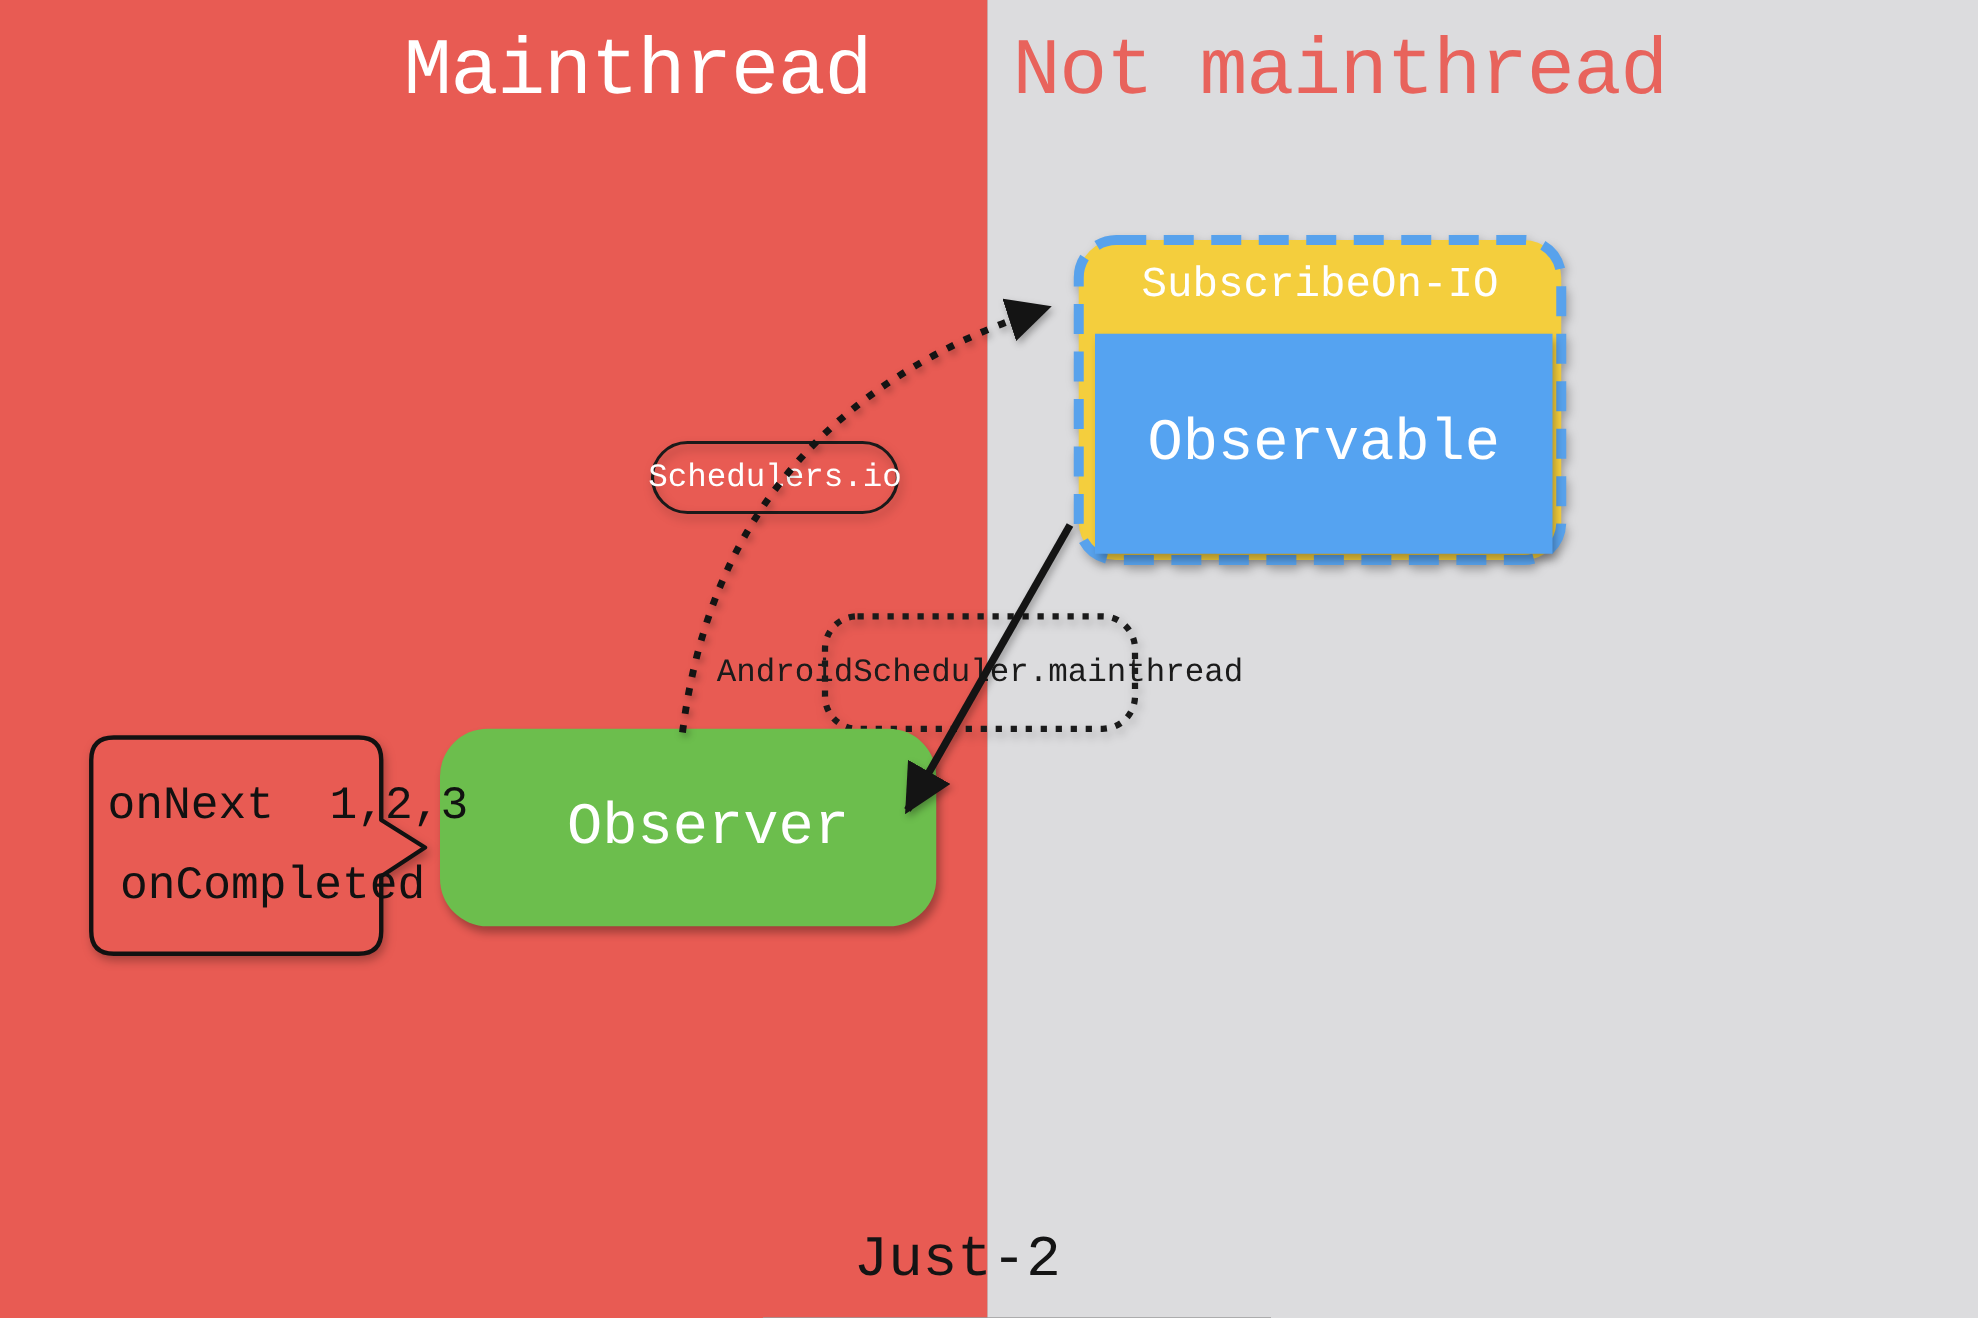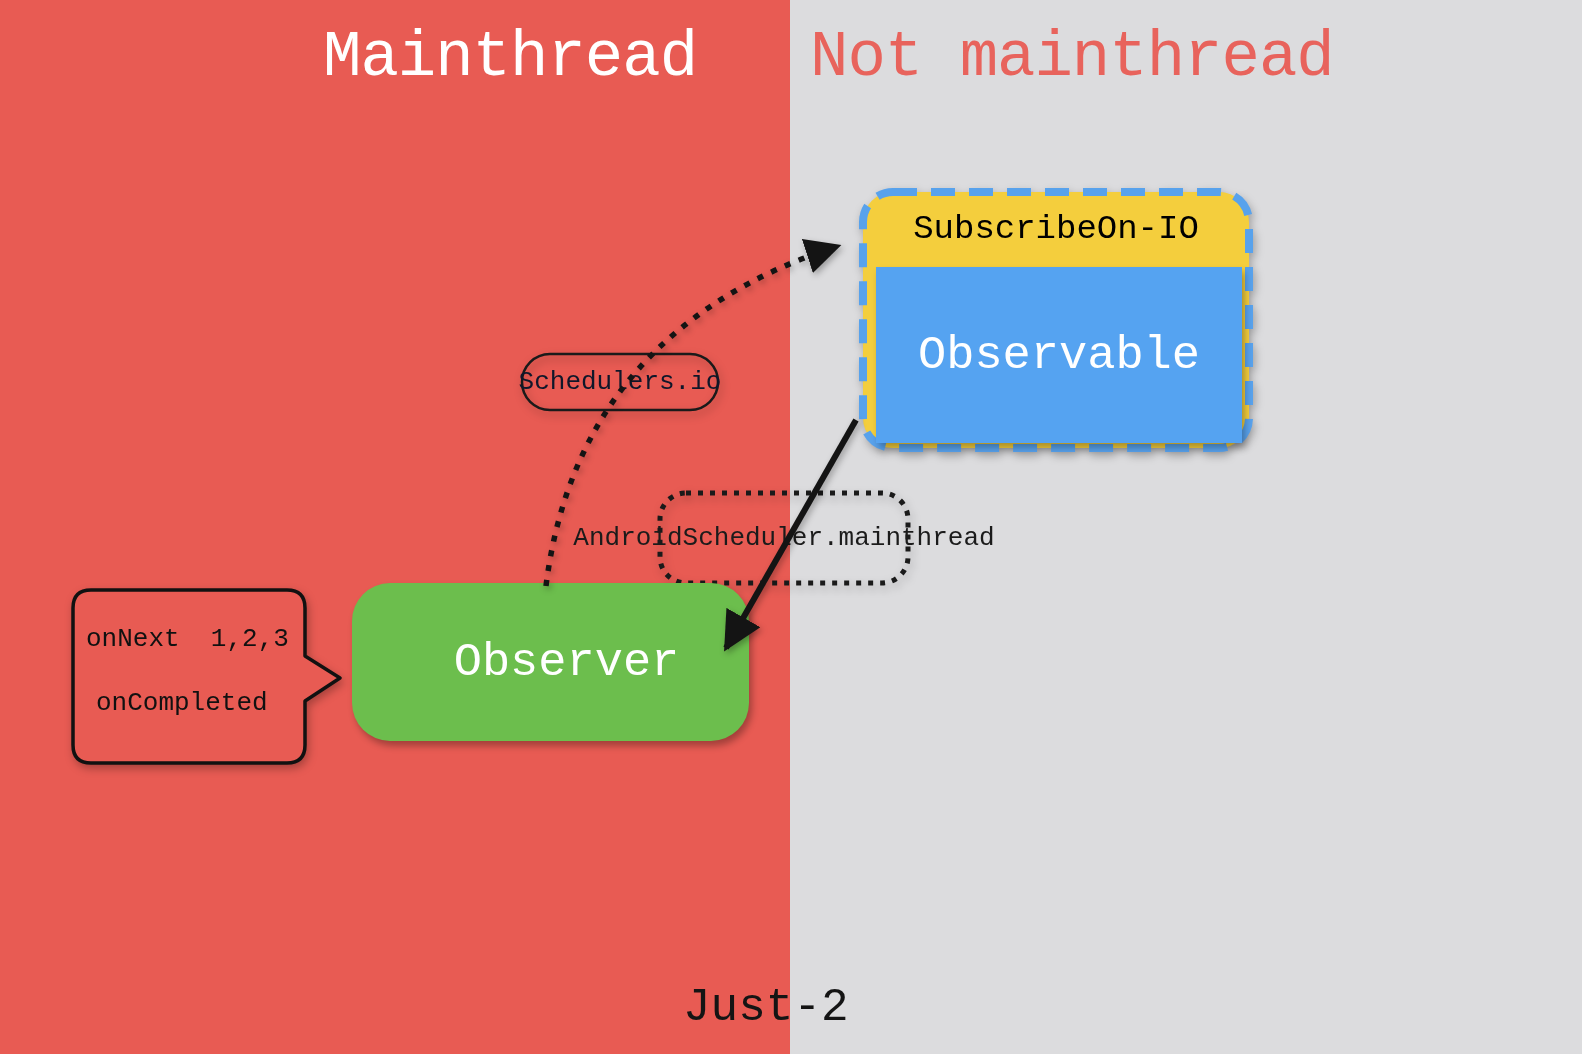--- a/index.html
+++ b/index.html
@@ -25,45 +25,45 @@
   }
   svg.arrows{
     position:absolute;left:0;top:0;z-index:4;pointer-events:none;
     filter:drop-shadow(2px 3px 3px rgba(0,0,0,0.30));
   }
 
   .box-label{position:absolute;display:flex;align-items:center;justify-content:center;}
 
   .subscribe-label{
     left:863px;top:192px;width:386px;height:74px;z-index:3;
-    font-size:34px;font-weight:300;color:#000000;
+    font-size:34px;font-weight:300;color:#ffffff;
   }
   .observable-box{
     position:absolute;left:876px;top:267px;width:366px;height:176px;z-index:2;
     background:#55A3F1;box-shadow:3px 5px 7px rgba(0,0,0,0.30);
     display:flex;align-items:center;justify-content:center;
     font-size:47px;font-weight:300;color:#FFFFFF;
   }
   .observer-box{
     position:absolute;left:352px;top:583px;width:365px;height:158px;z-index:2;
     background:#6CBE4D;border-radius:38px;box-shadow:3px 5px 7px rgba(0,0,0,0.30);
     display:flex;align-items:center;justify-content:center;
     font-size:47px;font-weight:300;color:#FFFFFF;padding-left:32px;
   }
   .schedulers-label{
     left:522px;top:354px;width:196px;height:56px;z-index:2;
-    font-size:26px;font-weight:300;color:#0f172a;
+    font-size:26px;font-weight:300;color:#ffffff;
   }
   .android-label{
     left:660px;top:493px;width:248px;height:90px;z-index:2;
     font-size:26px;font-weight:300;color:#1b1b1b;
     flex-direction:row;line-height:33px;text-align:center;
   }
   .bubble-text{
-    position:absolute;z-index:3;font-size:26px;font-weight:300;color:#111;
+    position:absolute;z-index:3;font-size:37px;font-weight:300;color:#111;
     white-space:pre;
     text-align:center;
   }
   .bubble-line1{left:86px;top:624px;}
   .bubble-line2{left:96px;top:688px;}
   .caption{
     position:absolute;left:683px;top:982px;width:200px;z-index:3;
     font-size:46px;font-weight:300;color:#141414;text-align:left;
   }
 </style>

